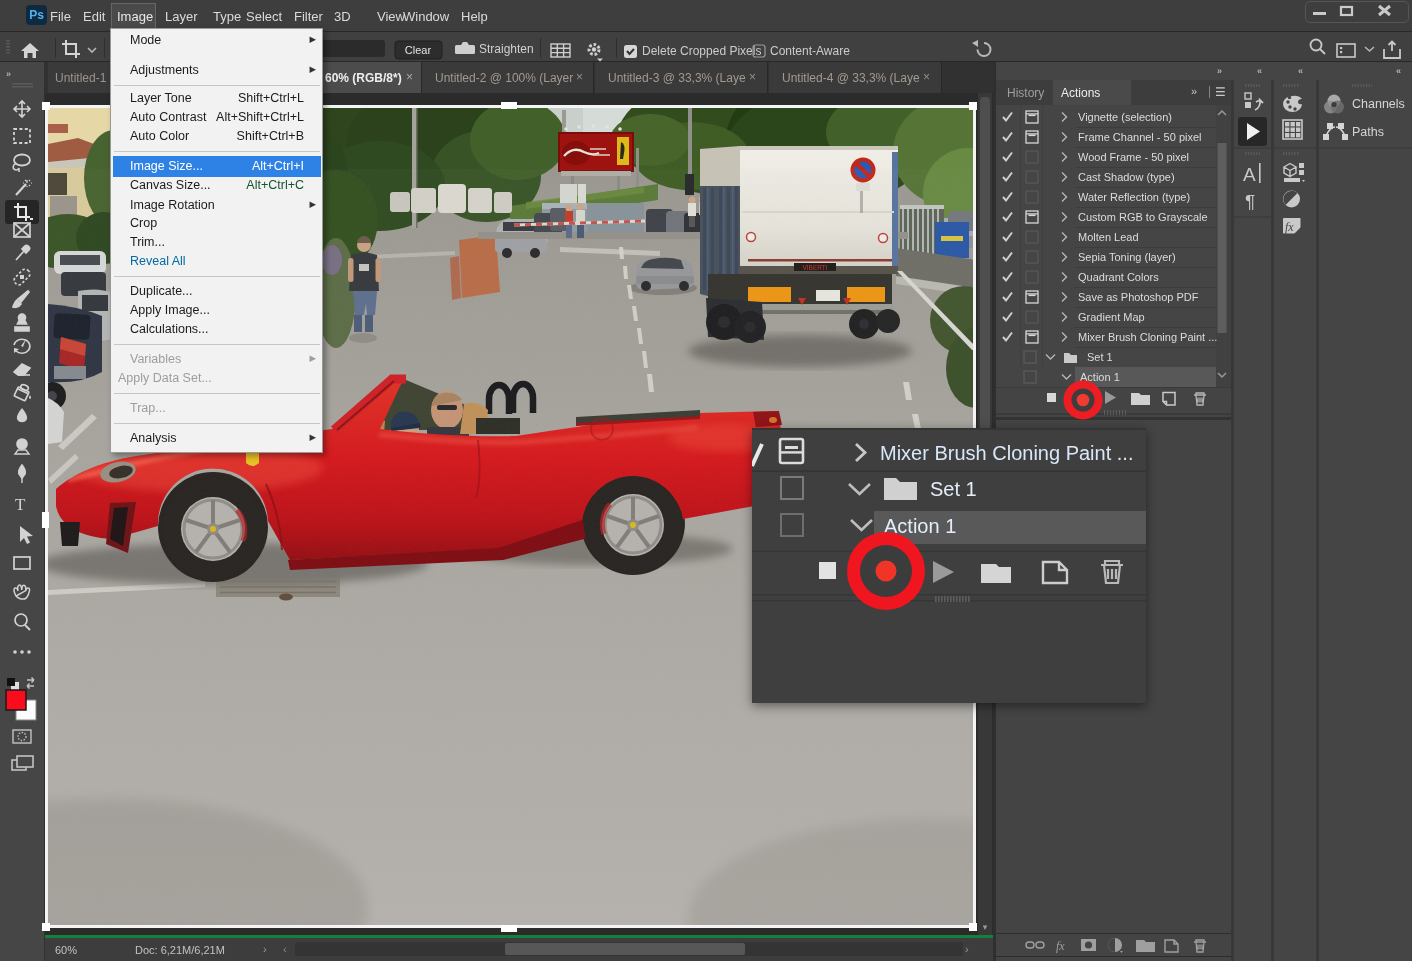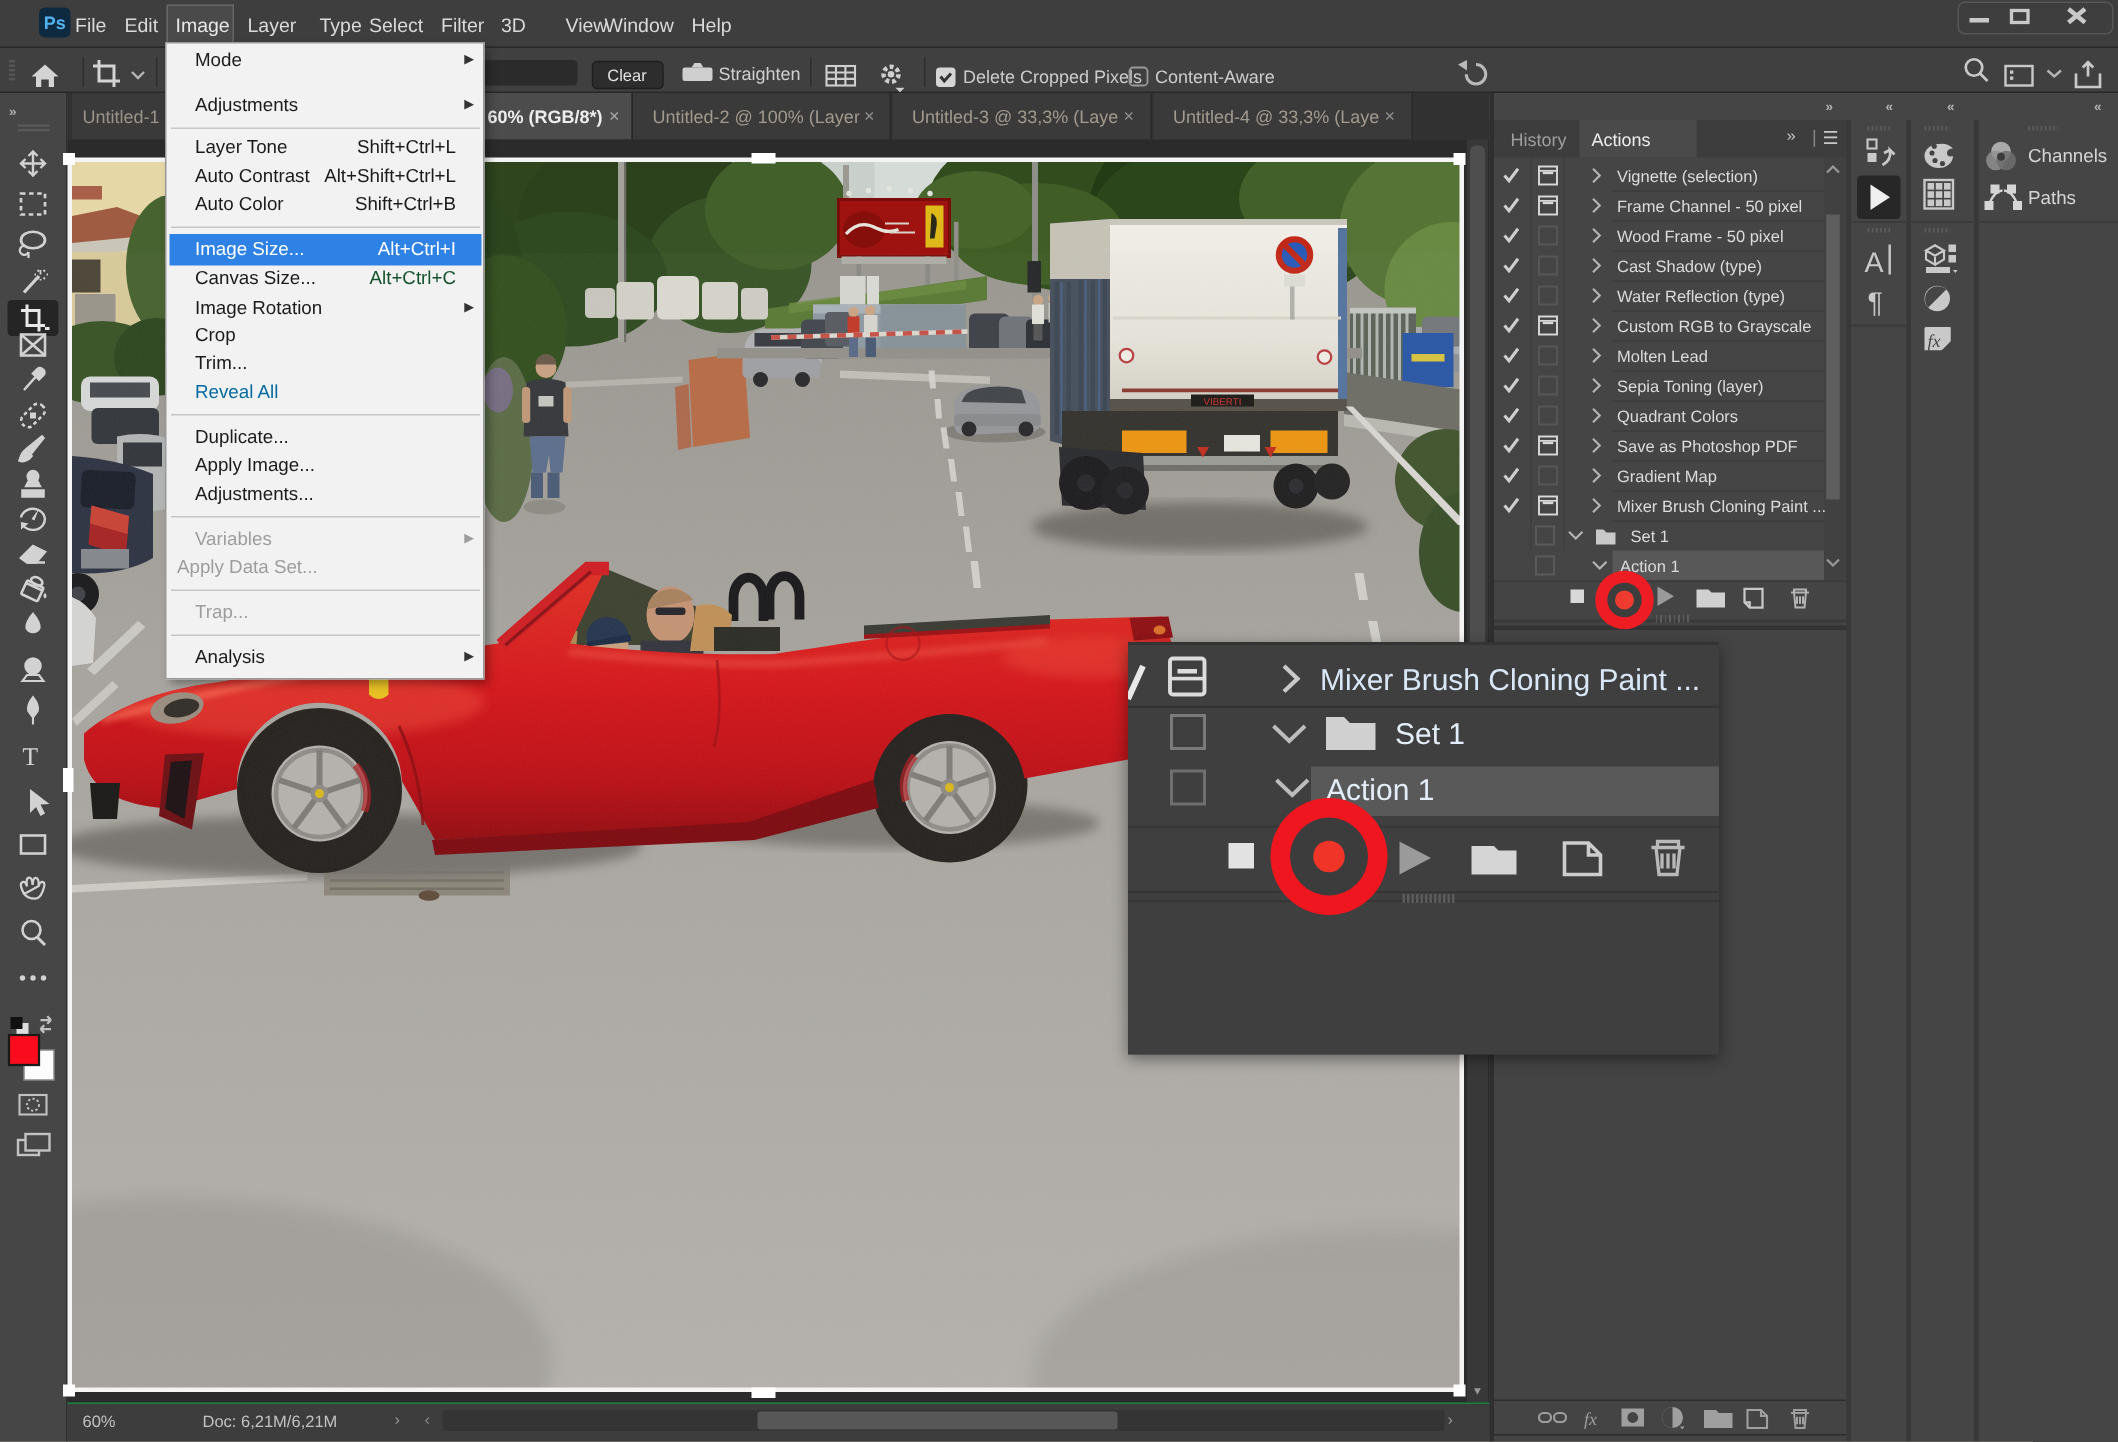--- a/index.html
+++ b/index.html
@@ -602,21 +602,21 @@
 <div class="abs" style="left:42px;top:512px;width:7px;height:16px;background:#fff;"></div>
 <div class="abs" style="left:970px;top:512px;width:7px;height:16px;background:#fff;"></div>
 <div class="abs" style="left:42px;top:923px;width:8px;height:8px;background:#fff;"></div>
 <div class="abs" style="left:501px;top:925px;width:16px;height:7px;background:#fff;"></div>
 <div class="abs" style="left:969px;top:923px;width:8px;height:8px;background:#fff;"></div>
 
 <div class="abs" style="left:978px;top:93px;width:14px;height:842px;background:#383838;"></div>
 <div class="abs" style="left:980px;top:97px;width:10px;height:390px;background:#4e4e4e;border-radius:4px;"></div>
 <div class="abs" style="left:979px;top:921px;width:12px;height:12px;color:#9a9a9a;font-size:9px;text-align:center;line-height:12px;">▾</div>
 
-<div class="abs" style="left:45px;top:935px;width:948px;height:26px;background:#3d3d3d;border-top:1px solid #15803d;box-sizing:border-box;color:#c2c2c2;font-size:11px;">
+<div class="abs" style="left:45px;top:935px;width:948px;height:26px;background:#3d3d3d;border-top:3px solid #15803d;box-sizing:border-box;color:#c2c2c2;font-size:11px;">
 <span class="abs" style="left:10px;top:6px;">60%</span>
 <span class="abs" style="left:90px;top:6px;">Doc: 6,21M/6,21M</span>
 <span class="abs" style="left:218px;top:5px;color:#9a9a9a;">›</span>
 <span class="abs" style="left:238px;top:5px;color:#8a8a8a;">‹</span>
 <div class="abs" style="left:250px;top:4px;width:668px;height:14px;background:#343434;border-radius:2px;"></div>
 <div class="abs" style="left:460px;top:5px;width:240px;height:12px;background:#575757;border-radius:2px;"></div>
 <span class="abs" style="left:920px;top:5px;color:#9a9a9a;">›</span>
 </div>
 
 <div class="abs" style="left:993px;top:62px;width:419px;height:899px;background:#424242;"></div>
@@ -901,21 +901,21 @@
     <span class="abs" style="left:19px;top:149px;color:#1b1b1b;">Canvas Size...</span>
     <span class="abs" style="right:18px;top:149px;color:#14532d;">Alt+Ctrl+C</span>
     <span class="abs" style="left:19px;top:169px;color:#1b1b1b;">Image Rotation</span>
     <span class="abs" style="right:6px;top:170px;color:#333;font-size:8.5px;">▶</span>
     <span class="abs" style="left:19px;top:187px;color:#1b1b1b;">Crop</span>
     <span class="abs" style="left:19px;top:206px;color:#1b1b1b;">Trim...</span>
     <span class="abs" style="left:19px;top:225px;color:#0369a1;">Reveal All</span>
     <div class="abs" style="left:3px;top:247px;width:206px;height:1px;background:#c6c6c6;"></div>
     <span class="abs" style="left:19px;top:255px;color:#1b1b1b;">Duplicate...</span>
     <span class="abs" style="left:19px;top:274px;color:#1b1b1b;">Apply Image...</span>
-    <span class="abs" style="left:19px;top:293px;color:#1b1b1b;">Adjustments...</span>
+    <span class="abs" style="left:19px;top:293px;color:#1b1b1b;">Calculations...</span>
     <div class="abs" style="left:3px;top:315px;width:206px;height:1px;background:#c6c6c6;"></div>
     <span class="abs" style="left:19px;top:323px;color:#9d9d9d;">Variables</span>
     <span class="abs" style="right:6px;top:324px;color:#9d9d9d;font-size:8.5px;">▶</span>
     <span class="abs" style="left:7px;top:342px;color:#9d9d9d;">Apply Data Set...</span>
     <div class="abs" style="left:3px;top:364px;width:206px;height:1px;background:#c6c6c6;"></div>
     <span class="abs" style="left:19px;top:372px;color:#9d9d9d;">Trap...</span>
     <div class="abs" style="left:3px;top:394px;width:206px;height:1px;background:#c6c6c6;"></div>
     <span class="abs" style="left:19px;top:402px;color:#1b1b1b;">Analysis</span>
     <span class="abs" style="right:6px;top:403px;color:#333;font-size:8.5px;">▶</span>
   </div>

